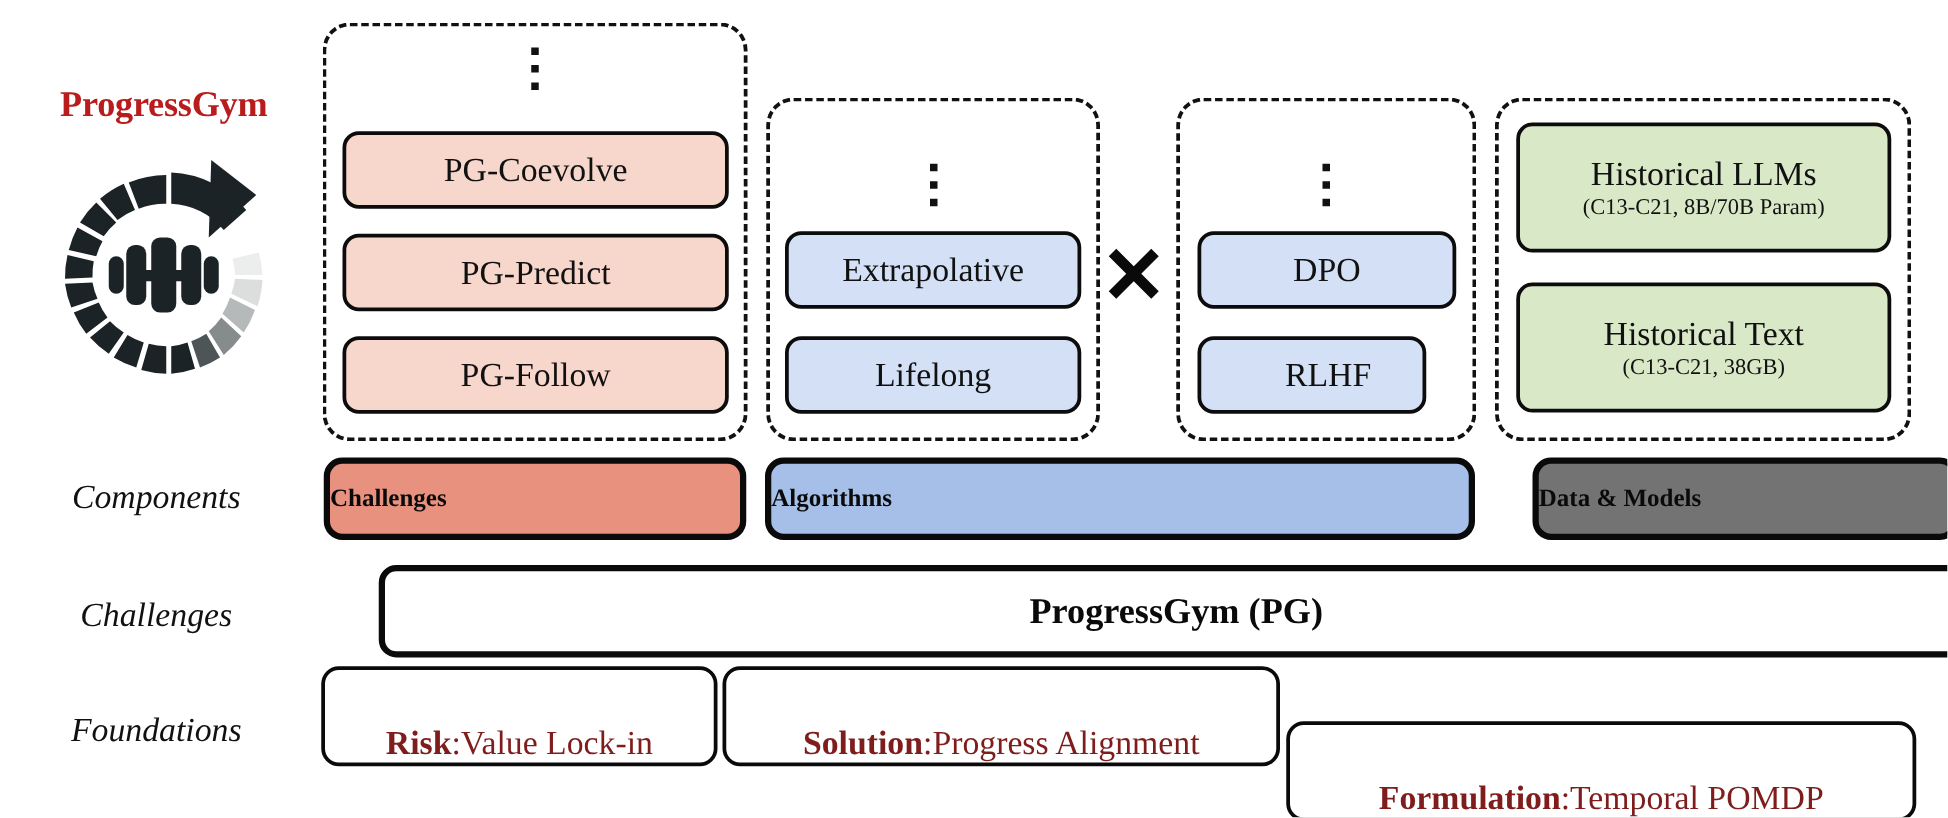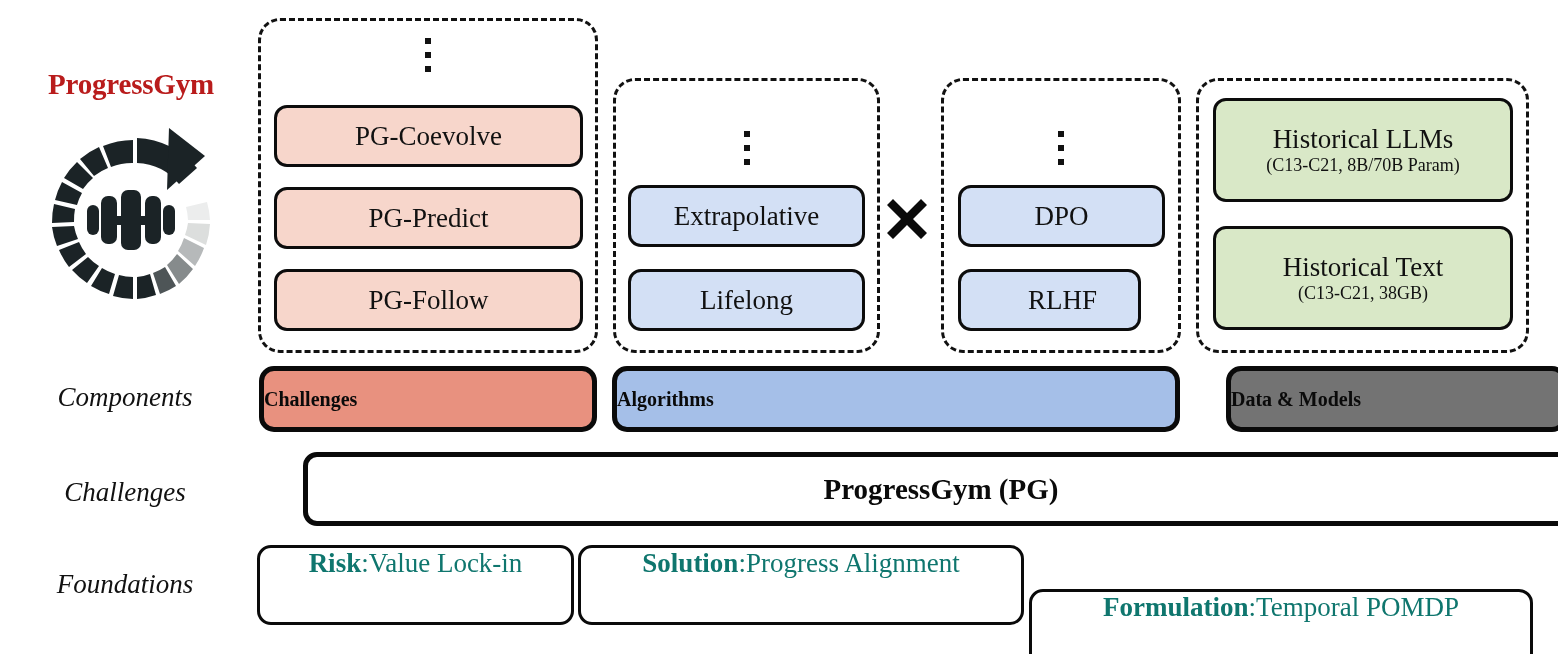--- a/index.html
+++ b/index.html
@@ -141,31 +141,31 @@
     justify-content: center;
     font-weight: bold;
     font-size: 29px;
     color: #0a0a0a;
     margin-left: 46px;
   }
 
   
   .foundation-box {
     position: absolute;
-    top: 545px;
+    top: 533px;
     height: 80px;
     box-sizing: border-box;
     border: 3px solid #0a0a0a;
     border-radius: 14px;
     background: #ffffff;
     display: flex;
-    align-items: flex-start;
+    align-items: flex-end;
     justify-content: center;
     font-size: 27px;
-    color: #0f766e;
+    color: #7f1d1d;
     white-space: nowrap;
   }
   .foundation-box .lbl { font-weight: bold; }
 </style>
 </head>
 <body>
 
 <div id="page">
 
   <div id="brand-title">ProgressGym</div>

